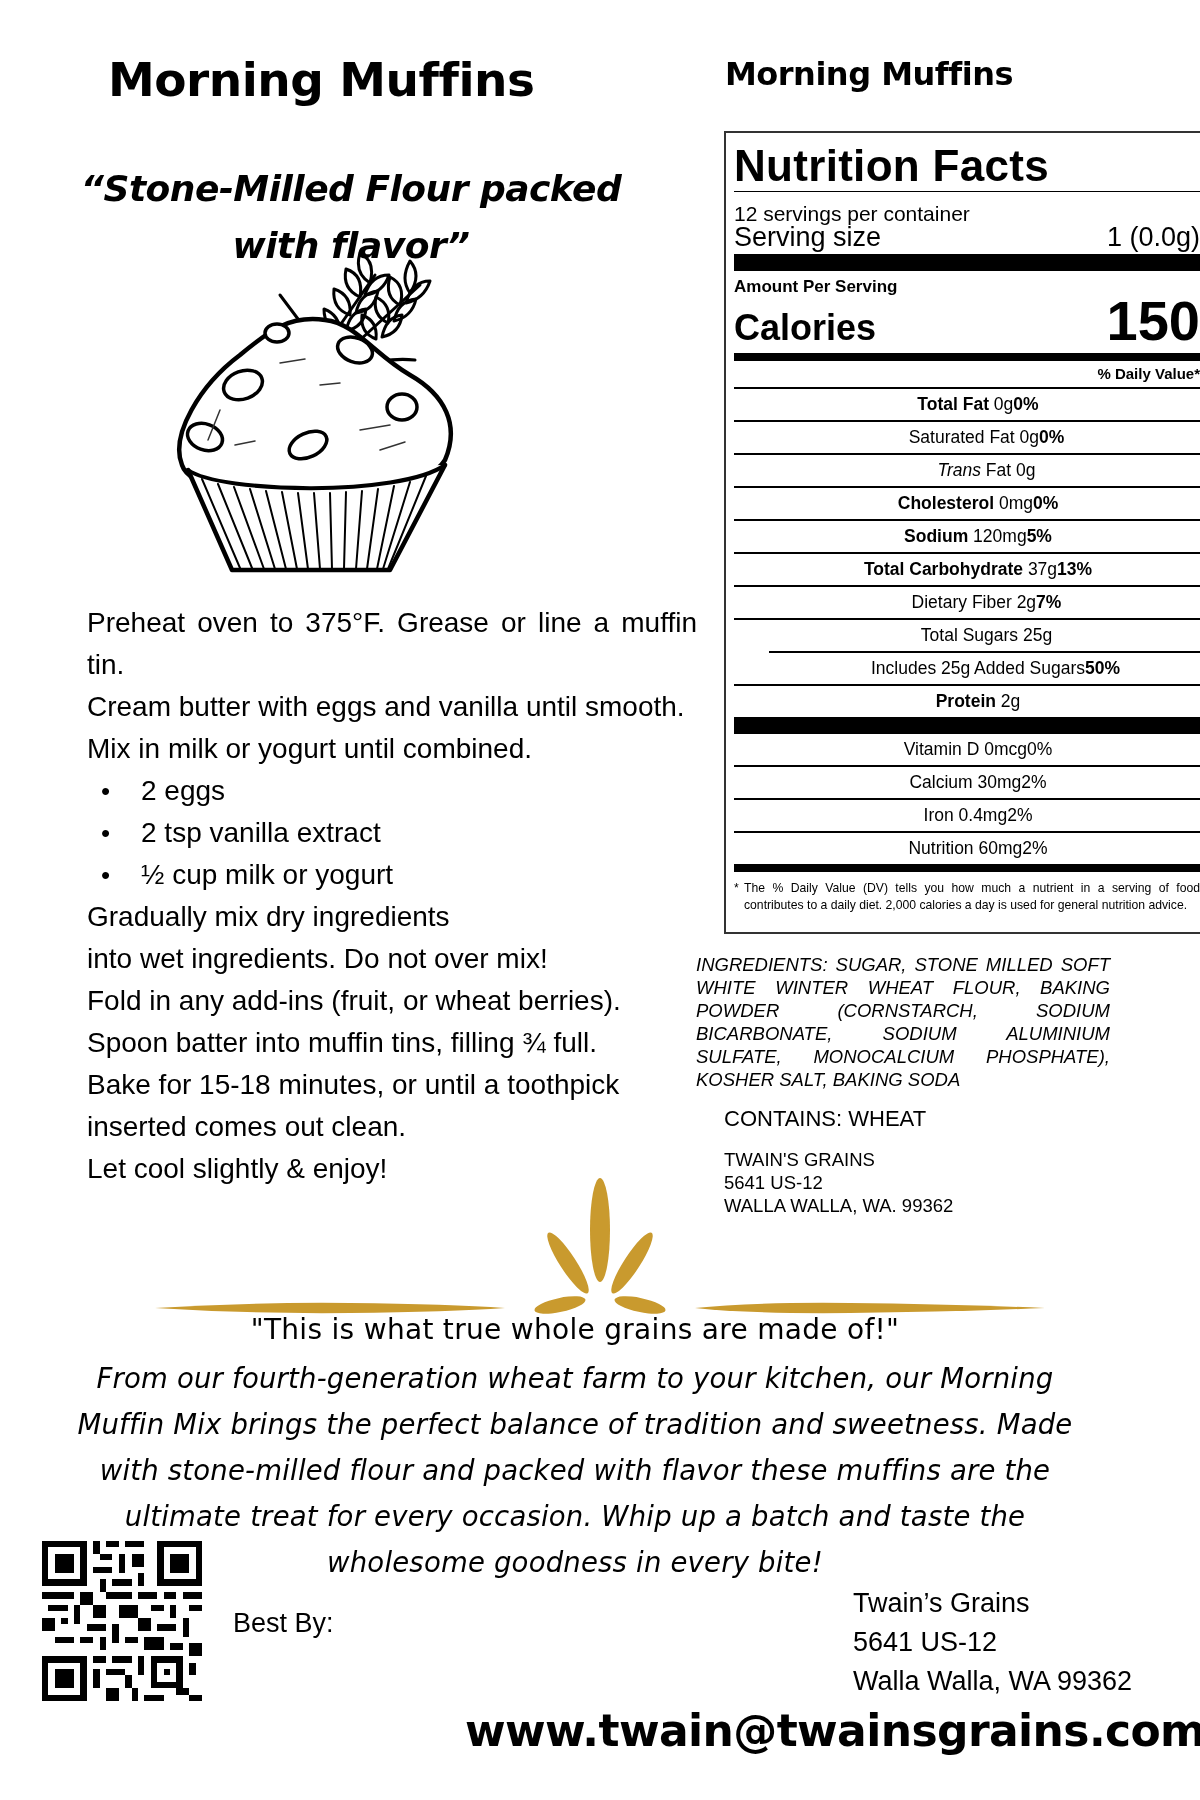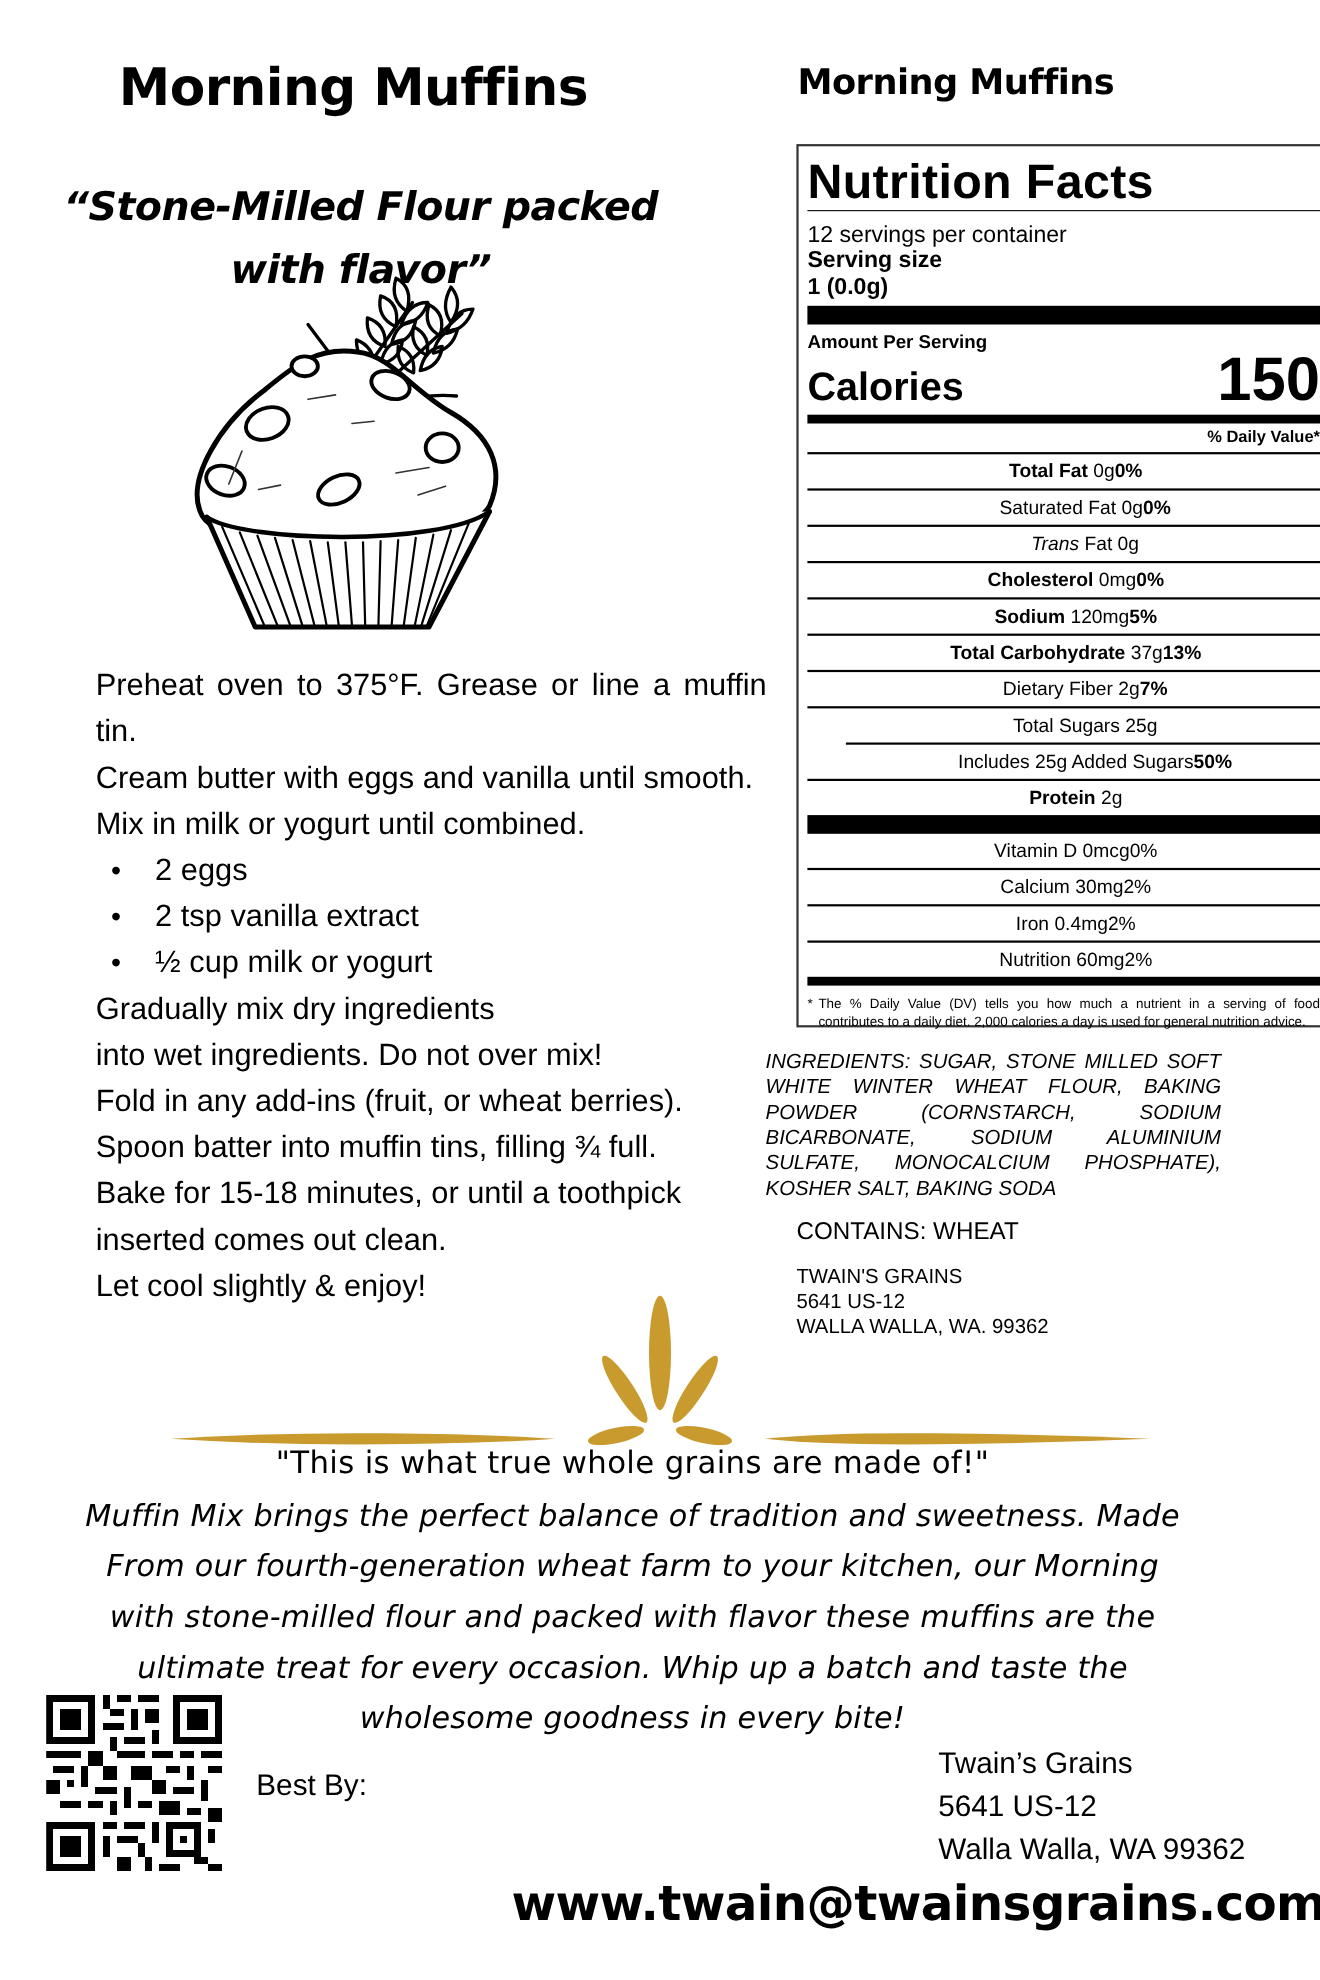--- a/index.html
+++ b/index.html
@@ -1,41 +1,41 @@
 <!DOCTYPE html>
 <html><head>
 <meta charset="utf-8">
 <style>
   html, body { margin: 0; padding: 0; background: #ffffff; }
   body { width: 1200px; height: 1800px; position: relative; overflow: hidden; color: #000; font-family: "Liberation Sans", sans-serif; }
   .abs { position: absolute; }
 
   
   .main-title { left: 108px; top: 52px; width: 520px; font-family: "DejaVu Sans", sans-serif; font-weight: bold; font-size: 47px; letter-spacing: -0.5px; white-space: nowrap; }
-  .tagline { left: 38px; top: 160px; width: 580px; text-align: center; font-family: "DejaVu Sans", sans-serif; font-weight: bold; font-style: italic; font-size: 36px; line-height: 57px; letter-spacing: -0.5px; }
+  .tagline { left: 61px; top: 160px; width: 580px; text-align: center; font-family: "DejaVu Sans", sans-serif; font-weight: bold; font-style: italic; font-size: 36px; line-height: 57px; letter-spacing: -0.5px; }
 
   .muffin { left: 160px; top: 235px; width: 320px; height: 350px; }
 
   
   .directions { left: 87px; top: 602px; width: 610px; font-family: "Liberation Sans", sans-serif; font-size: 28px; line-height: 42px; }
   .directions p { margin: 0; text-align: justify; text-align-last: left; }
   .directions ul { margin: 0; padding-left: 0; list-style: none; }
   .directions li { position: relative; padding-left: 54px; }
   .directions li::before { content: "\2022"; position: absolute; left: 14px; top: 0; font-size: 26px; }
 
   
   .label-title { left: 725px; top: 55px; font-family: "DejaVu Sans", sans-serif; font-weight: bold; font-size: 32px; letter-spacing: -0.5px; white-space: nowrap; }
   .nf { left: 724px; top: 131px; width: 486px; height: 803px; border: 2px solid #333; box-sizing: border-box; padding: 0 8px; }
   .nf-title { font-family: "Liberation Sans", sans-serif; font-weight: bold; font-size: 44px; line-height: 50px; margin-top: 8px; white-space: nowrap; letter-spacing: 0.3px; }
   .rule-thin { border-top: 1px solid #000; }
   .rule-med { border-top: 2px solid #000; }
   .bar-heavy { height: 17px; background: #000; }
   .bar-mid { height: 8px; background: #000; }
   .nf-servings { font-size: 21px; line-height: 23px; margin-top: 10px; }
-  .nf-size { display: flex; justify-content: space-between; font-weight: bold; font-size: 21px; line-height: 24px; margin-bottom: 5px; flex-direction: column; }
+  .nf-size { display: flex; justify-content: space-between; font-weight: normal; font-size: 27px; line-height: 24px; margin-bottom: 5px; }
   .nf-amount { font-weight: bold; font-size: 17px; line-height: 20px; margin-top: 6px; }
   .nf-cal { display: flex; justify-content: space-between; align-items: baseline; font-weight: bold; margin-top: -4px; }
   .nf-cal .lab { font-size: 36px; }
   .nf-cal .val { font-size: 56px; line-height: 56px; }
   .nf-dv { text-align: right; font-weight: bold; font-size: 15px; line-height: 26px; }
   .nf-row { display: flex; justify-content: center; font-size: 17.5px; line-height: 31px; margin-left: 22px; }
   .nf-row .pct { font-weight: bold; }
   .nf-row.sub { padding-left: 17px; }
   .nf-row.subsub { padding-left: 35px; }
   .nf-row b { font-weight: bold; }
@@ -268,22 +268,22 @@
     <ellipse cx="482" cy="88" rx="8" ry="36" transform="rotate(33 482 88)"></ellipse>
     <ellipse cx="410" cy="130" rx="26" ry="7" transform="rotate(-12 410 130)"></ellipse>
     <ellipse cx="490" cy="130" rx="26" ry="7" transform="rotate(12 490 130)"></ellipse>
     <path d="M5 133 Q 100 127 200 128 Q 300 129 355 133 Q 300 137 200 138 Q 100 139 5 133 Z"></path>
     <path d="M545 133 Q 600 127 700 128 Q 800 129 895 133 Q 800 137 700 138 Q 600 139 545 133 Z"></path>
   </svg>
 </div>
 
 <div class="abs quote">"This is what true whole grains are made of!"</div>
 <div class="abs blurb">
+  <div>From our fourth-generation wheat farm to your kitchen, our Morning</div>
   <div>Muffin Mix brings the perfect balance of tradition and sweetness. Made</div>
-  <div>From our fourth-generation wheat farm to your kitchen, our Morning</div>
   <div>with stone-milled flour and packed with flavor these muffins are the</div>
   <div>ultimate treat for every occasion. Whip up a batch and taste the</div>
   <div>wholesome goodness in every bite!</div>
 </div>
 
 <div class="abs qr">
   <svg width="160" height="160" viewBox="0 0 25 25" shape-rendering="crispEdges">
     <rect width="25" height="25" fill="#fff"></rect>
     <g fill="#000">
       <path d="M0 0h7v7h-7z M1 1v5h5v-5z"></path>

